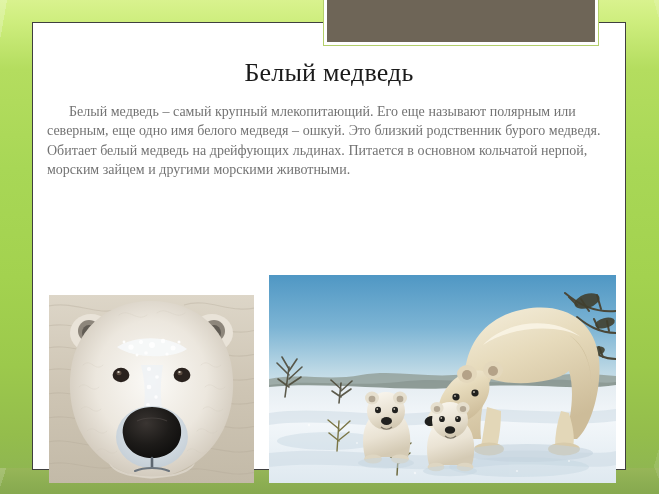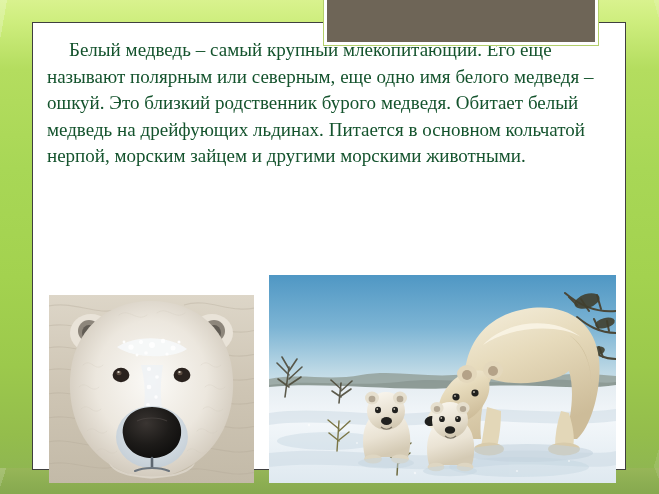--- a/index.html
+++ b/index.html
@@ -95,23 +95,23 @@
     font-size: 26px;
     font-weight: normal;
     line-height: 1.1;
     color: #1a1a1a;
     letter-spacing: 0.2px;
   }
 
   .body-text {
     margin: 0;
     padding: 14px 22px 0 14px;
-    font-size: 19px;
+    font-size: 14px;
     line-height: 1.40;
-    color: #14532d;
+    color: #737373;
     text-indent: 22px;
     text-align: left;
     word-spacing: 0.1px;
   }
 
   
   .photos {
     position: absolute;
     left: 0;
     right: 0;
@@ -152,20 +152,21 @@
 
   <div class="slide-bg-streaks"></div>
   <div class="slide-bg-bottom-band"></div>
 
   <div class="top-plate">
     <div class="top-plate-inner"></div>
   </div>
 
   <div class="content-panel">
 
+    <h1 class="slide-title">Белый медведь</h1>
 
     <p class="body-text">Белый медведь – самый крупный млекопитающий. Его еще называют полярным или северным, еще одно имя белого медведя – ошкуй. Это близкий родственник бурого медведя. Обитает белый медведь на дрейфующих льдинах. Питается в основном кольчатой нерпой, морским зайцем и другими морскими животными.</p>
 
     <div class="photos">
 
       <div class="photo photo-bear-face">
         <svg viewBox="0 0 205 188" preserveAspectRatio="none" role="img">
           <defs>
             <radialGradient id="furGlow" cx="50%" cy="45%" r="62%">
               <stop offset="0%" stop-color="#fbfaf7"></stop>

